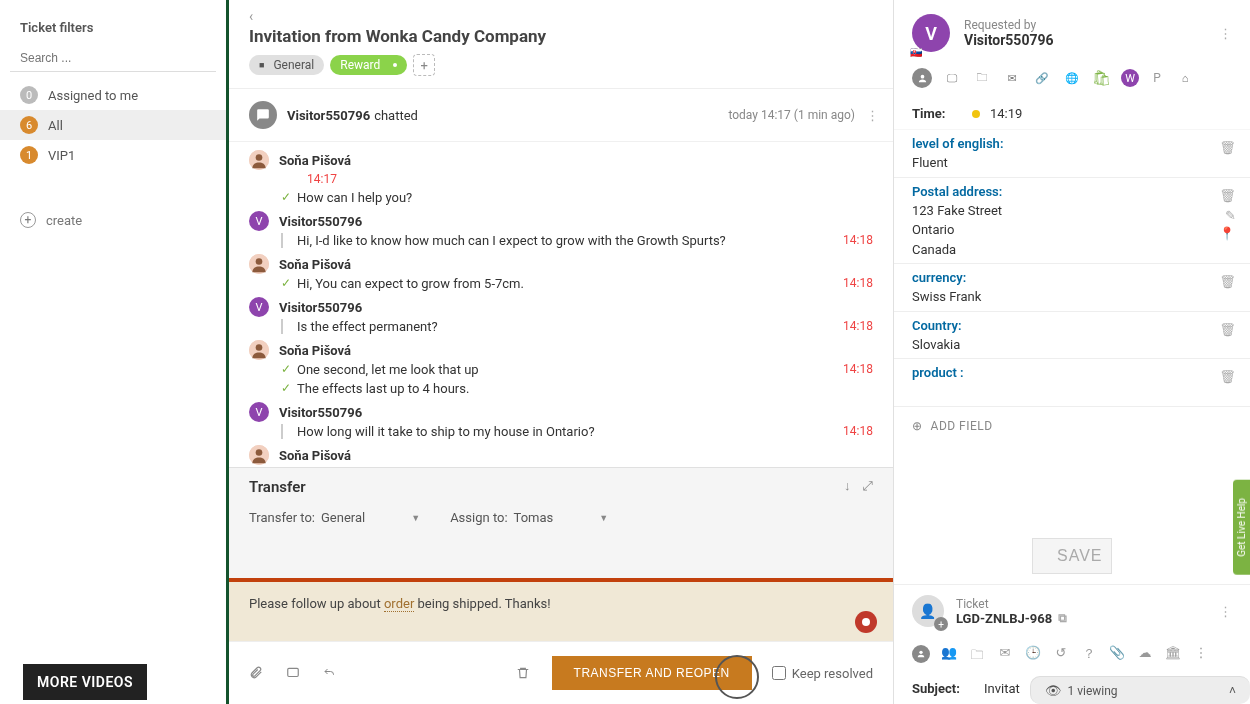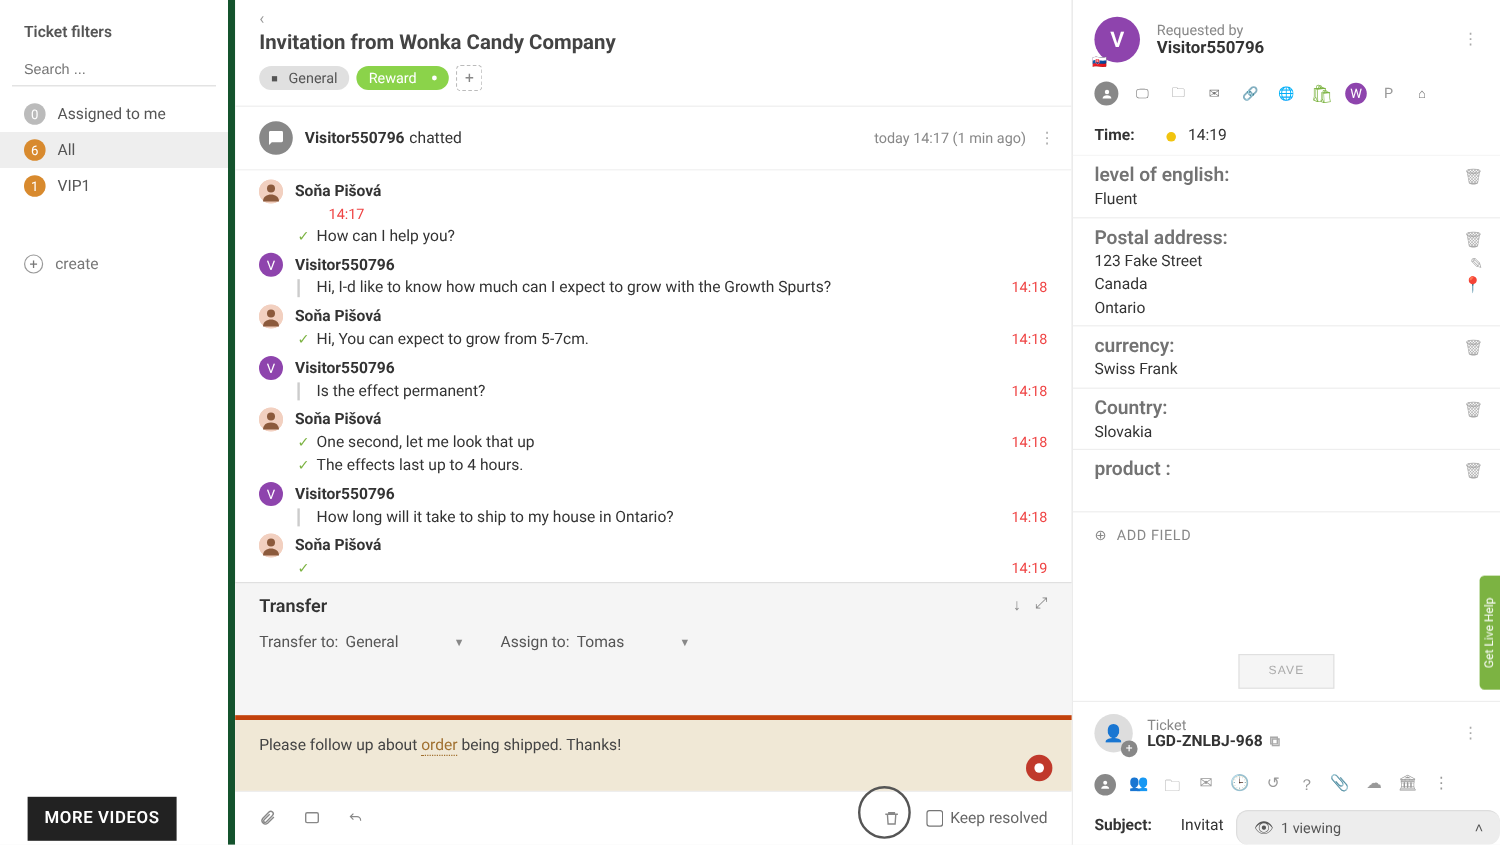--- a/index.html
+++ b/index.html
@@ -1,20 +1,20 @@
 <!DOCTYPE html>
 <html><head>
 <meta charset="utf-8">
 <style>
 * { box-sizing: border-box; margin: 0; padding: 0; }
 body { font-family: -apple-system, BlinkMacSystemFont, "Segoe UI", Roboto, Arial, sans-serif; background: #f4f4f4; width: 1250px; height: 704px; overflow: hidden; font-size: 13px; color: #333; }
 .app { display: flex; height: 704px; }
 
 
-.sidebar { width: 196px; background: #fff; border-right: 6px solid #14532d; padding: 8px 0; }
+.sidebar { width: 229px; background: #fff; border-right: 3px solid #14532d; padding: 8px 0; }
 .sidebar h3 { font-size: 13px; font-weight: 600; color: #555; padding: 12px 20px 10px; }
 .search-box { margin: 0 10px 8px; border-bottom: 1px solid #ddd; }
 .search-box input { width: 100%; border: none; padding: 6px 10px; font-size: 12px; color: #888; outline: none; background: transparent; }
 .filter-item { display: flex; align-items: center; padding: 6px 20px; cursor: pointer; font-size: 13px; color: #555; }
 .filter-item.active { background: #eee; }
 .filter-item .count { width: 18px; height: 18px; border-radius: 9px; display: inline-flex; align-items: center; justify-content: center; font-size: 11px; margin-right: 10px; color: #fff; }
 .filter-item .count.grey { background: #bbb; }
 .filter-item .count.orange { background: #d88a2e; }
 .create-btn { display: flex; align-items: center; padding: 12px 20px; color: #777; cursor: pointer; }
 .create-btn .plus { width: 16px; height: 16px; border: 1.5px solid #999; border-radius: 50%; display: inline-flex; align-items: center; justify-content: center; margin-right: 10px; font-size: 12px; line-height: 1; }
@@ -86,28 +86,28 @@
 .icon-row .letter { font-size: 12px; color: #999; width: 16px; text-align: center; }
 .icon-row .w { background: #8e44ad; color: #fff; border-radius: 50%; width: 18px; height: 18px; display: inline-flex; align-items: center; justify-content: center; font-size: 11px; }
 .icon-row .bag { color: #7cb342; font-size: 15px; }
 
 .detail-row { display: flex; align-items: center; padding: 8px 18px; border-bottom: 1px solid #f6f6f6; }
 .detail-row .k { font-weight: 700; font-size: 13px; flex: 0 0 60px; }
 .detail-row .dot { width: 8px; height: 8px; border-radius: 50%; background: #f1c40f; margin-right: 10px; }
 .detail-row .v { flex: 1; }
 
 .field { padding: 6px 18px 4px; border-bottom: 1px solid #eee; position: relative; }
-.field .lbl { font-size: 16px; font-weight: 600; color: #737373; display: block; margin-bottom: 2px; }
+.field .lbl { font-size: 13px; font-weight: 600; color: #0369a1; display: block; margin-bottom: 2px; }
 .field .val { font-size: 13px; color: #333; line-height: 1.5; }
 .field .action { position: absolute; right: 14px; top: 10px; color: #aaa; cursor: pointer; font-size: 13px; }
 .field .action.stack2 { top: 30px; }
 .field .action.stack3 { top: 48px; }
 
 .add-field { padding: 12px 18px; color: #888; font-size: 12px; letter-spacing: 0.5px; cursor: pointer; display: flex; align-items: center; gap: 8px; }
-.save-btn { margin: 10px 18px; padding: 8px 24px; background: #f5f5f5; border: 1px solid #e0e0e0; color: #aaa; font-size: 10px; letter-spacing: 1px; cursor: pointer; align-self: center; width: 80px; }
+.save-btn { margin: 10px 18px; padding: 8px 24px; background: #f5f5f5; border: 1px solid #e0e0e0; color: #aaa; font-size: 16px; letter-spacing: 1px; cursor: pointer; align-self: center; width: 80px; }
 
 .ticket-box { border-top: 1px solid #eee; padding: 10px 18px 6px; }
 .ticket-head { display: flex; align-items: center; }
 .ticket-head .tav { width: 32px; height: 32px; border-radius: 50%; background: #ddd; color: #888; display: inline-flex; align-items: center; justify-content: center; margin-right: 12px; font-size: 14px; position: relative; }
 .ticket-head .tav .mini { position: absolute; right: -4px; bottom: -4px; width: 14px; height: 14px; border-radius: 50%; background: #888; color: #fff; font-size: 10px; display: inline-flex; align-items: center; justify-content: center; }
 .ticket-head .tl { color: #888; font-size: 12px; }
 .ticket-head .tid { font-weight: 700; font-size: 13px; display: flex; align-items: center; gap: 6px; }
 .ticket-head .tid .copy { color: #aaa; cursor: pointer; font-size: 12px; }
 .ticket-head .kebab { margin-left: auto; color: #aaa; cursor: pointer; }
 
@@ -357,20 +357,21 @@
           <svg width="16" height="12" viewBox="0 0 24 24" fill="none" stroke="#888" stroke-width="2">
               <path d="M9 14l-5-5 5-5M4 9h11a6 6 0 0 1 6 6v1"></path>
             </svg>
         </span>
         <span class="spacer"></span>
         <span class="ic">
           <svg width="14" height="16" viewBox="0 0 24 24" fill="none" stroke="#888" stroke-width="2">
               <path d="M3 6h18M8 6V4h8v2M6 6l1 14h10l1-14"></path>
             </svg>
         </span>
+        <button class="transfer-btn">TRANSFER AND REOPEN</button>
         <label class="keep">
           <input type="checkbox" style="">
           <span>Keep resolved</span>
         </label>
       </div>
     </div>
   </div>
 
   <div class="right">
     <div class="req-head">
@@ -407,22 +408,22 @@
 
     <div class="field">
       <span class="lbl">level of english:</span>
       <span class="val">Fluent</span>
       <span class="action">🗑</span>
     </div>
     <div class="field">
       <span class="lbl">Postal address:</span>
       <div class="val">
         <div>123 Fake Street</div>
+        <div>Ontario</div>
         <div>Canada</div>
-        <div>Ontario</div>
       </div>
       <span class="action">🗑</span>
       <span class="action stack2">✎</span>
       <span class="action stack3">📍</span>
     </div>
     <div class="field">
       <span class="lbl">currency:</span>
       <span class="val">Swiss Frank</span>
       <span class="action">🗑</span>
     </div>

